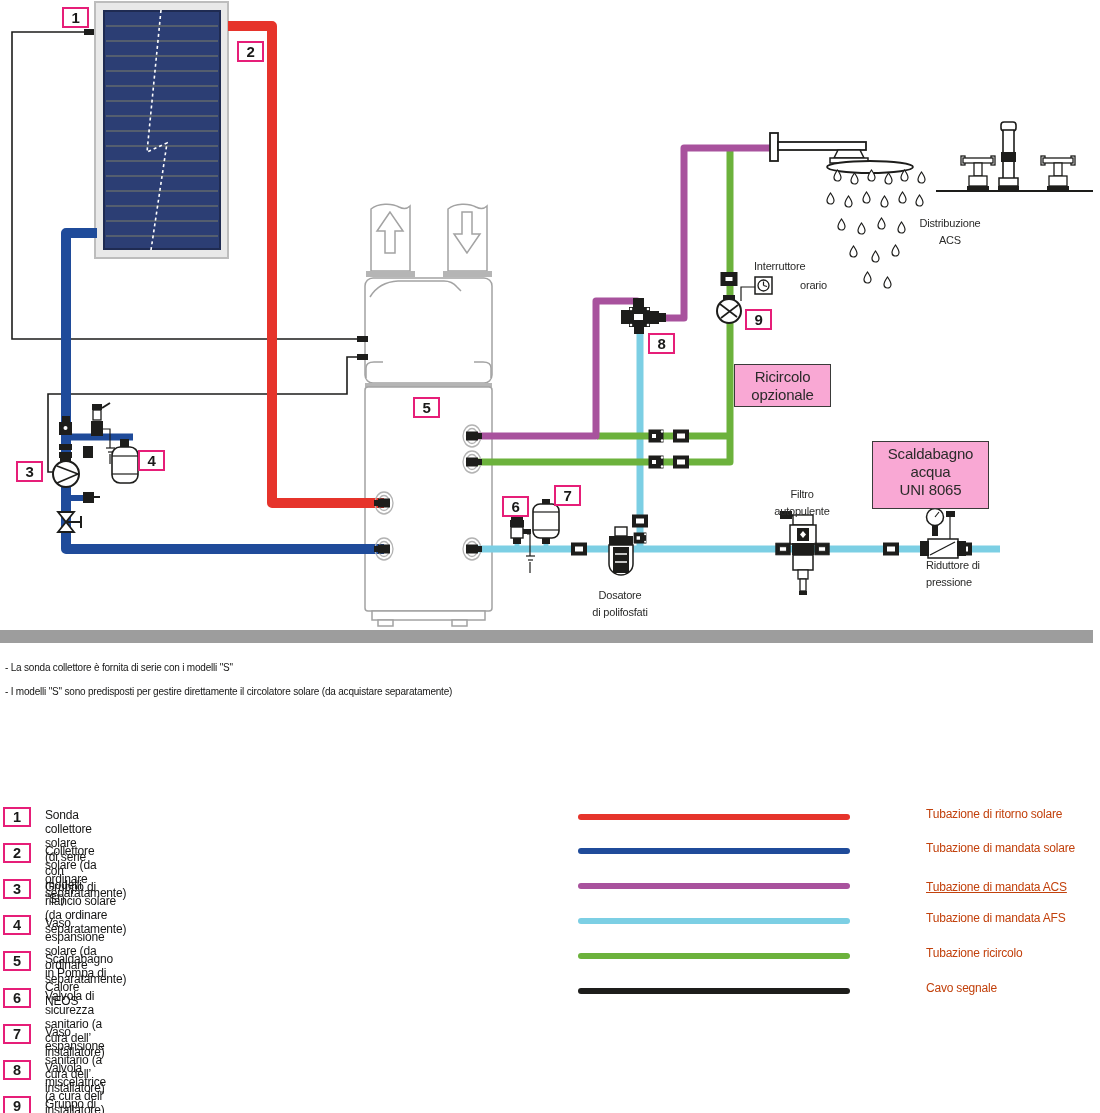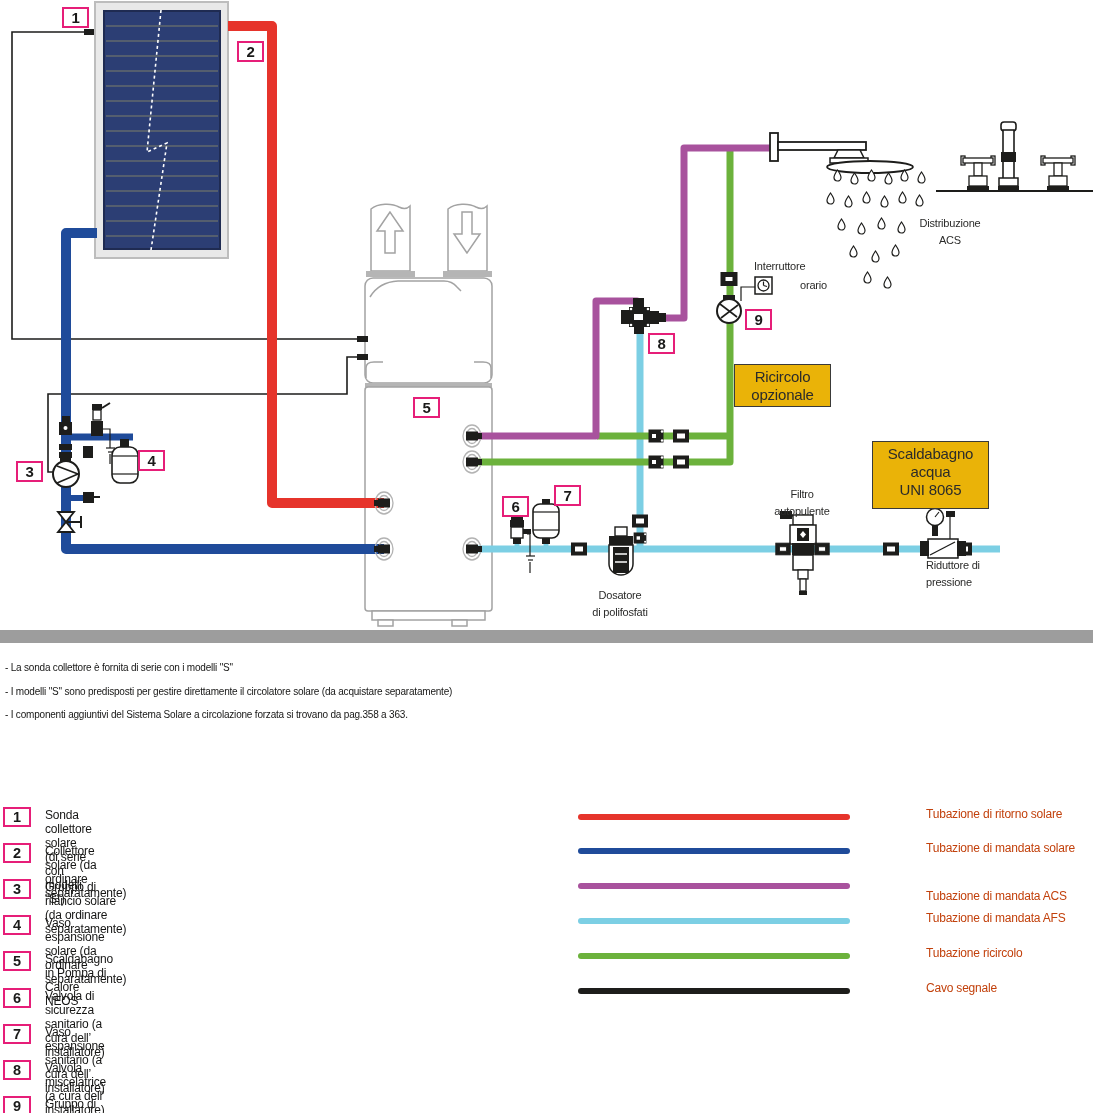--- a/index.html
+++ b/index.html
@@ -1,21 +1,21 @@
 <!DOCTYPE html>
 <html><head>
 <meta charset="utf-8">
 <style>
   html,body{margin:0;padding:0;background:#fff;}
   #page{position:relative;width:1100px;height:1113px;background:#fff;overflow:hidden;
         font-family:"Liberation Sans","DejaVu Sans",sans-serif;color:#1a1a19;letter-spacing:-0.2px;}
   svg{position:absolute;left:0;top:0;}
   .lbl{position:absolute;font-size:11px;line-height:17px;color:#2b2b2a;white-space:nowrap;}
   .lbl.center{text-align:center;white-space:normal;}
-  .boxlbl{position:absolute;border:1.5px solid #3a3a39;background:#eab308;text-align:center;
+  .boxlbl{position:absolute;border:1.5px solid #3a3a39;background:#f9a8d4;text-align:center;
           font-size:15px;line-height:18px;color:#2b2b2a;padding:3px 4px;box-sizing:border-box;}
   .callout{position:absolute;width:27px;height:21px;background:#fff;border:2.5px solid #e61e78;
            box-sizing:border-box;display:flex;align-items:center;justify-content:center;
            font-size:15px;font-weight:700;color:#1a1a19;}
   #floor{position:absolute;left:0;top:630px;width:1093px;height:13px;background:#9d9d9d;}
   #notes{position:absolute;left:5px;top:656px;font-size:10px;line-height:23.5px;color:#161615;}
   #legend{position:absolute;left:0;top:795px;width:1100px;}
   .leg-row{position:absolute;left:0;height:22px;}
   .leg-num{position:absolute;left:3px;width:28px;height:20px;background:#fff;border:2px solid #e61e78;
            box-sizing:border-box;display:flex;align-items:center;justify-content:center;
@@ -365,21 +365,20 @@
   <div class="lbl center" style="left:566px;top:587px;width:108px;">
     <div>Dosatore</div>
     <div>di polifosfati</div>
   </div>
 
   <div id="floor"></div>
 
   <div id="notes">
     <div>- La sonda collettore è fornita di serie con i modelli "S"</div>
     <div>- I modelli "S" sono predisposti per gestire direttamente il circolatore solare (da acquistare separatamente)</div>
-    <div>- I componenti aggiuntivi del Sistema Solare a circolazione forzata si trovano da pag.358 a 363.</div>
   </div>
 
   <div id="legend">
     <div class="leg-row" style="top:12px;">
         <span class="leg-num">1</span>
         <span class="leg-txt">Sonda collettore solare (di serie con modelli "S")</span>
       </div>
     <div class="leg-row" style="top:48px;">
         <span class="leg-num">2</span>
         <span class="leg-txt">Collettore solare (da ordinare separatamente)</span>
@@ -416,21 +415,21 @@
     <div class="pipe-row">
         <span class="pipe-line" style="top: 19px; background: rgb(230, 52, 43);"></span>
         <span class="pipe-txt" style="top:12px;">Tubazione di ritorno solare</span>
       </div>
     <div class="pipe-row">
         <span class="pipe-line" style="top: 53px; background: rgb(31, 75, 154);"></span>
         <span class="pipe-txt" style="top:46px;">Tubazione di mandata solare</span>
       </div>
     <div class="pipe-row">
         <span class="pipe-line" style="top: 88px; background: rgb(168, 82, 157);"></span>
-        <span class="pipe-txt" style="top:94px;">Tubazione di mandata ACS</span>
+        <span class="pipe-txt" style="top:85px;text-decoration:underline;">Tubazione di mandata ACS</span>
       </div>
     <div class="pipe-row">
         <span class="pipe-line" style="top: 123px; background: rgb(124, 207, 228);"></span>
         <span class="pipe-txt" style="top:116px;">Tubazione di mandata AFS</span>
       </div>
     <div class="pipe-row">
         <span class="pipe-line" style="top: 158px; background: rgb(108, 178, 60);"></span>
         <span class="pipe-txt" style="top:151px;">Tubazione ricircolo</span>
       </div>
     <div class="pipe-row">

